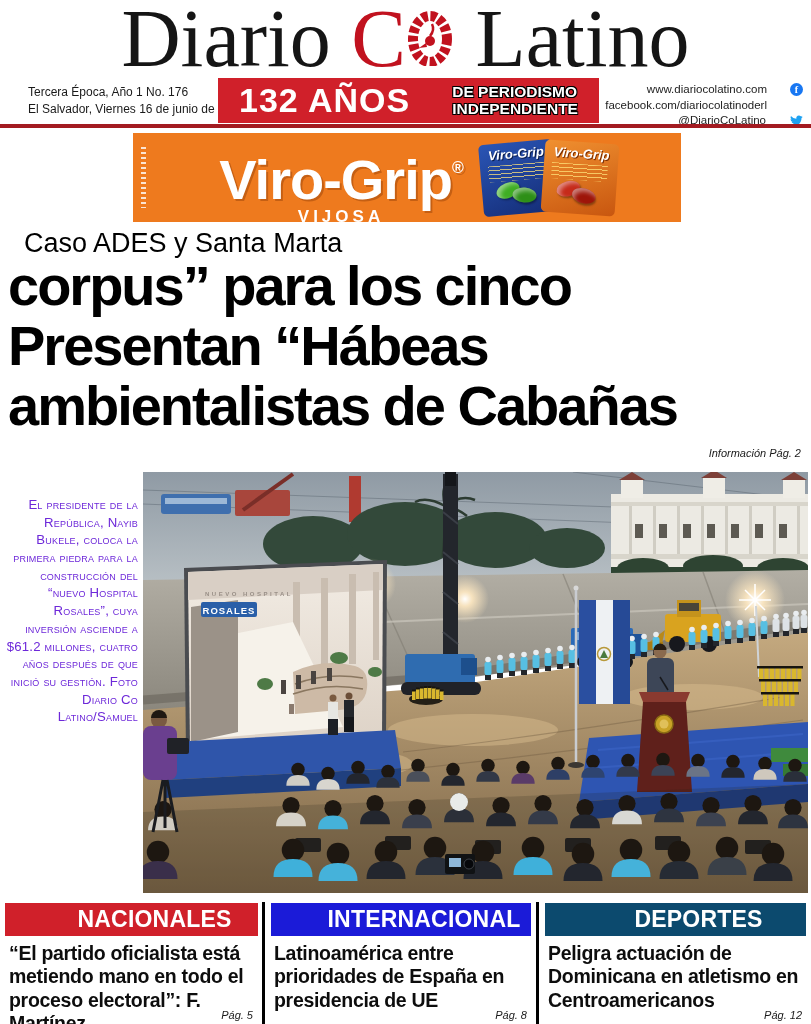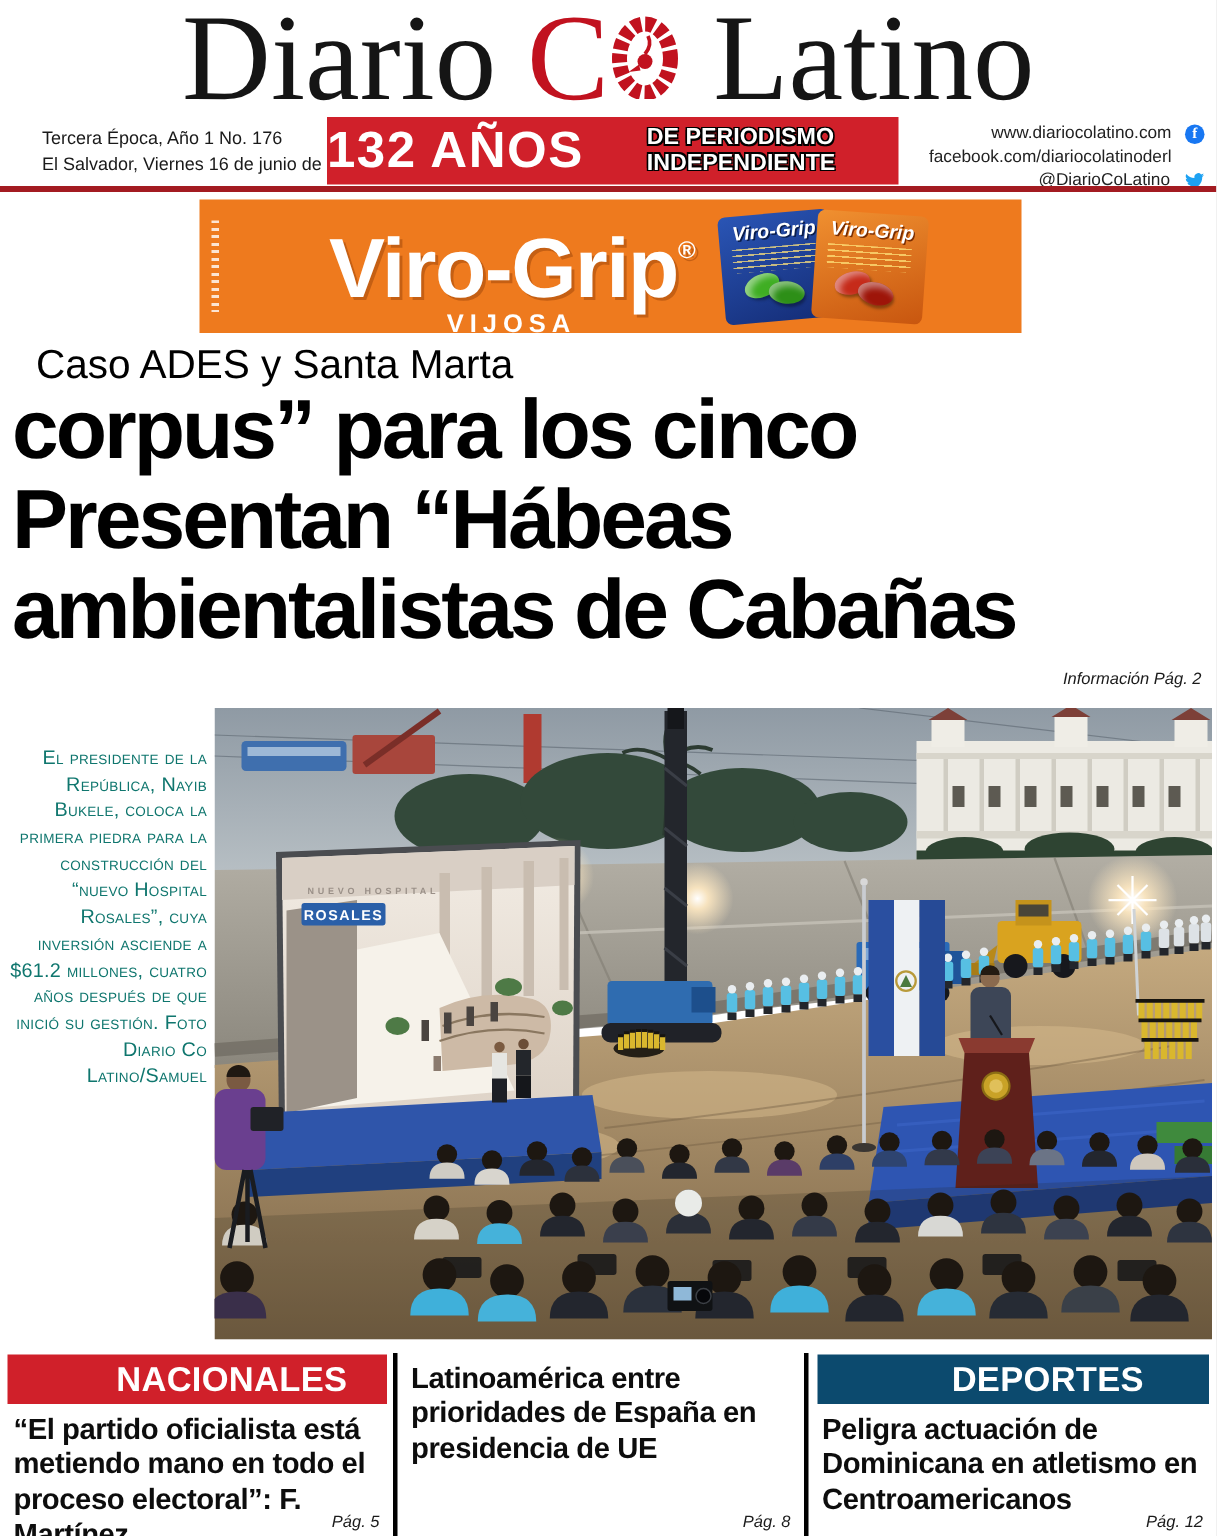--- a/index.html
+++ b/index.html
@@ -6,26 +6,26 @@
   #page{position:relative;width:811px;height:1024px;background:#fff;margin:0 auto;
         font-family:"Liberation Sans",sans-serif;overflow:hidden;color:#111;}
   
   .masthead{position:absolute;top:0;left:0;width:811px;height:80px;text-align:center;
             font-family:"Liberation Serif",serif;font-size:82px;line-height:78px;letter-spacing:0;}
   .masthead .w{color:#151515;}
   .masthead .co{color:#c1121f;}
   .phoenix{display:inline-block;vertical-align:baseline;margin:0 2px 0 1px;}
   .edition{position:absolute;left:8px;top:84px;font-size:12px;line-height:1.4;color:#1a1a1a;margin-left:20px;}
   .years-banner{position:absolute;left:218px;top:78px;width:381px;height:45px;background:#d0202a;
-                display:flex;align-items:center;justify-content:flex-start;gap:12px;}
+                display:flex;align-items:center;justify-content:center;gap:12px;}
   .years{color:#fff;font-weight:bold;font-size:34px;letter-spacing:1px;}
   .tagline{color:#fff;font-weight:bold;font-size:15.5px;line-height:1.05;text-align:left;
            text-shadow:1px 1px 0 #000,-1px 1px 0 #000,1px -1px 0 #000,-1px -1px 0 #000,0 1px 0 #000,0 -1px 0 #000;margin-left:30px;}
   .contact{position:absolute;right:8px;top:82px;font-size:11.5px;line-height:1.35;color:#222;}
-  .c-line{display:flex;justify-content:flex-end;align-items:center;gap:9px;}
+  .c-line{display:flex;justify-content:flex-end;align-items:center;gap:23px;}
   .fb-ic{width:13px;height:13px;border-radius:50%;background:#1877f2;color:#fff;font-weight:bold;
          font-size:10px;line-height:13px;text-align:center;font-family:"Liberation Serif",serif;}
   .ic-spacer{width:13px;height:13px;}
   .red-rule{position:absolute;left:0;top:124px;width:811px;height:4px;background:#a31b21;}
   
   .ad{position:absolute;left:133px;top:133px;width:548px;height:89px;background:#ee7a1e;border-radius:0;}
   .fineprint{position:absolute;left:8px;top:14px;bottom:14px;width:5px;opacity:.8;
              background:repeating-linear-gradient(#fff 0 2px,transparent 2px 5px);}
   .brand-wrap{position:absolute;left:58px;top:6px;width:300px;text-align:center;}
   .brand{color:#fff;font-weight:bold;font-size:56px;line-height:58px;letter-spacing:-1px;
@@ -47,21 +47,21 @@
   .cap.g2{left:30px;top:8px;background:#2d8f17;transform:rotate(10deg);}
   .cap.r1{left:14px;top:2px;background:#c62b1a;transform:rotate(-18deg);}
   .cap.r2{left:30px;top:8px;background:#9e1509;transform:rotate(10deg);}
   
   .kicker{position:absolute;left:24px;top:228px;font-family:Liberation Sans, sans-serif;font-size:27px;color:#000;}
   .headline{position:absolute;left:8px;top:256px;width:798px;color:#000;font-weight:bold;
             font-size:56px;line-height:60px;letter-spacing:-2px;}
   .headline div{white-space:nowrap;}
   .info-ref{position:absolute;right:10px;top:447px;font-style:italic;font-size:11px;color:#1a1a1a;}
   
-  .caption{position:absolute;left:6px;top:496px;width:132px;text-align:right;color:#0f766e;
+  .caption{position:absolute;left:6px;top:496px;width:132px;text-align:right;color:#6d28d9;
            font-variant:small-caps;font-size:13.2px;line-height:1.34;letter-spacing:.2px;}
   .photo{position:absolute;left:143px;top:472px;}
   
   .bottom{position:absolute;left:0;top:902px;width:811px;height:122px;display:flex;}
   .col{position:relative;box-sizing:border-box;}
   .col1{width:262px;}
   .col2{width:274px;border-left:3px solid #000;}
   .col3{width:275px;border-left:3px solid #000;}
   .sec-banner{height:33px;display:flex;align-items:center;justify-content:center;
               color:#fff;font-weight:bold;font-size:23px;letter-spacing:.2px;padding-left:46px;}
@@ -532,20 +532,21 @@
     </g>
   </svg>
 
   <div class="bottom">
     <div class="col col1">
       <div class="sec-banner">NACIONALES</div>
       <div class="sec-head">“El partido oficialista está metiendo mano en todo el proceso electoral”: F. Martínez</div>
       <div class="sec-page">Pág. 5</div>
     </div>
     <div class="col col2">
+      <div class="sec-banner">INTERNACIONAL</div>
       <div class="sec-head">Latinoamérica entre prioridades de España en presidencia de UE</div>
       <div class="sec-page">Pág. 8</div>
     </div>
     <div class="col col3">
       <div class="sec-banner">DEPORTES</div>
       <div class="sec-head">Peligra actuación de Dominicana en atletismo en Centroamericanos</div>
       <div class="sec-page">Pág. 12</div>
     </div>
   </div>
 

